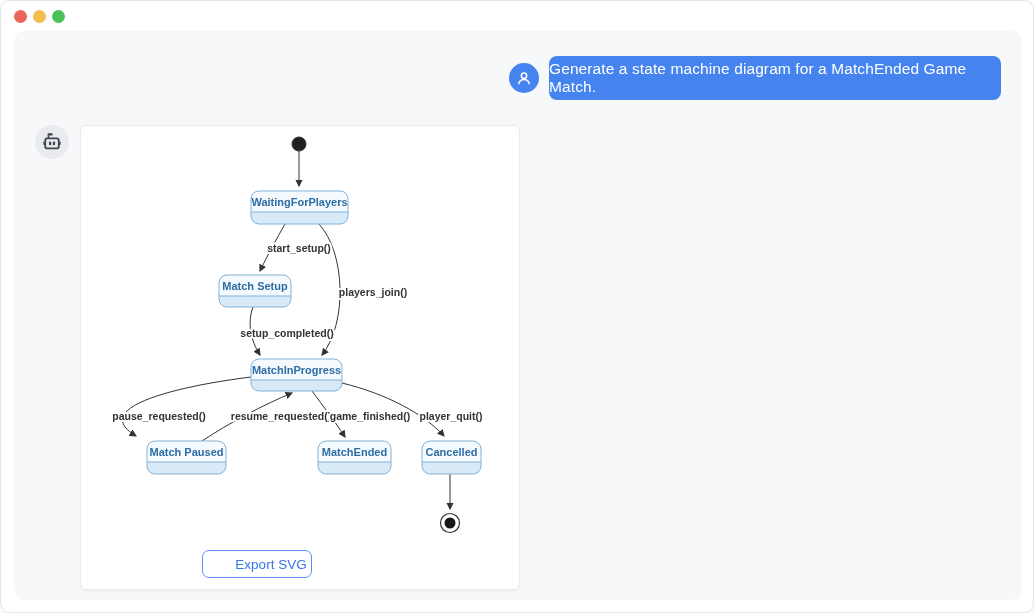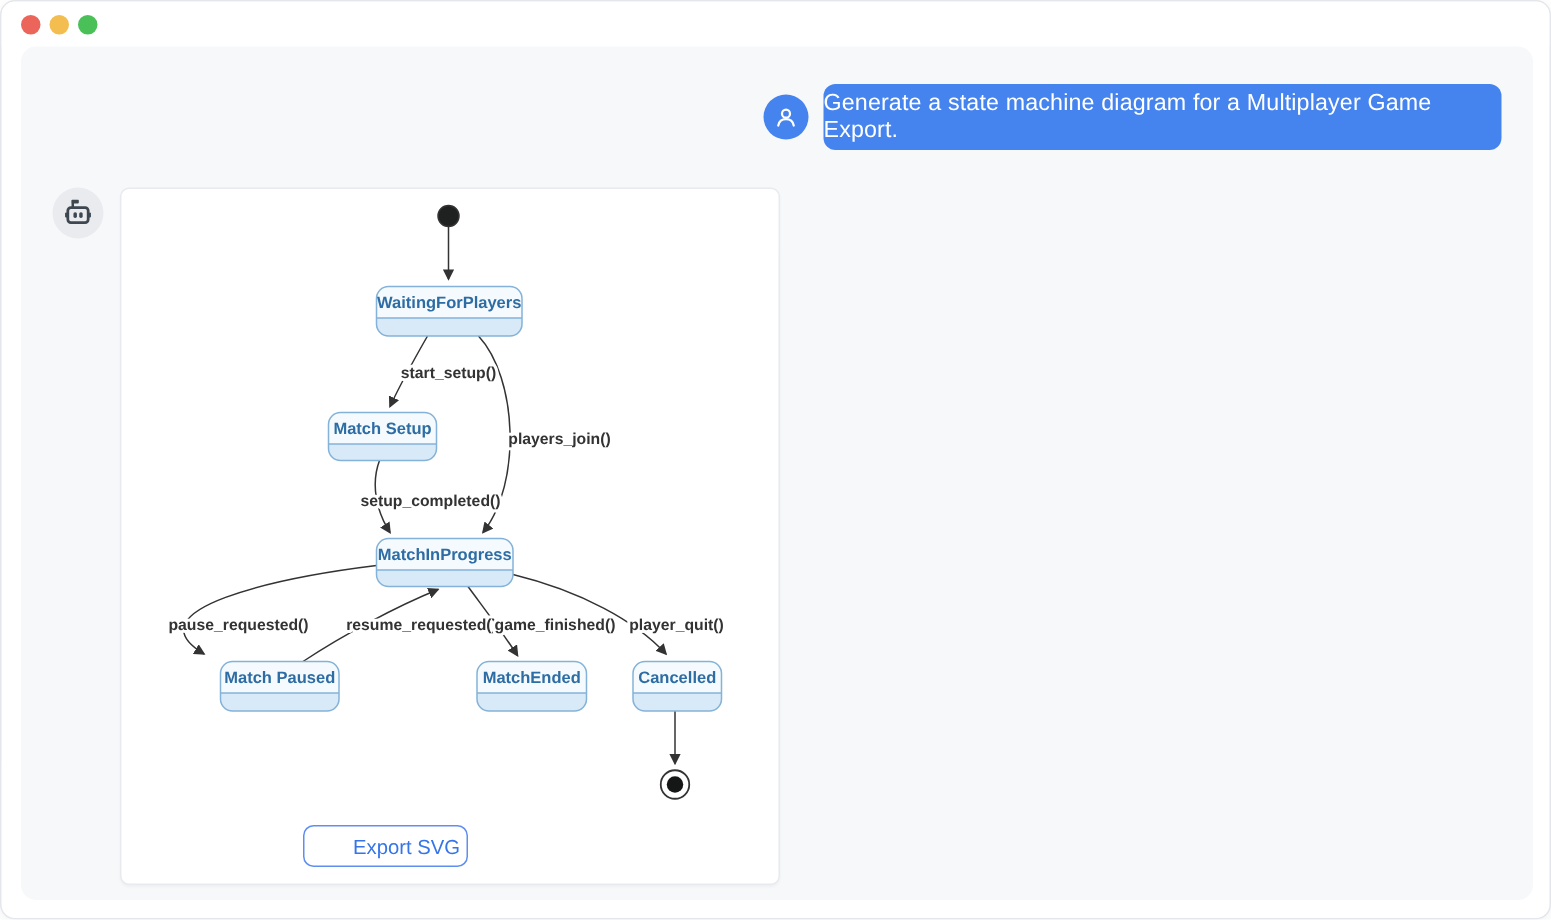--- a/index.html
+++ b/index.html
@@ -63,21 +63,21 @@
 
   <div class="panel">
 
     <div class="avatar user">
       <svg width="20" height="20" viewBox="0 0 24 24">
         <circle cx="12" cy="9.3" r="3.2" fill="none" stroke="#ffffff" stroke-width="1.8"></circle>
         <path d="M5.8,18.8 C6.6,14.9 9.2,13.7 12,13.7 C14.8,13.7 17.4,14.9 18.2,18.8" fill="none" stroke="#ffffff" stroke-width="1.8" stroke-linecap="round"></path>
       </svg>
     </div>
     <div class="bubble">
-      <span>Generate a state machine diagram for a Multiplayer Game Export.</span>
+      <span>Generate a state machine diagram for a MatchEnded Game Match.</span>
     </div>
 
     <div class="avatar bot">
       <svg width="22" height="22" viewBox="0 0 24 24">
         <path d="M8.2,8 L8.2,4.6" fill="none" stroke="#3e4650" stroke-width="1.8"></path>
         <rect x="7.2" y="2.4" width="5.4" height="2.6" rx="0.6" fill="#3e4650"></rect>
         <rect x="4.6" y="8" width="14.8" height="11" rx="2.2" fill="none" stroke="#3e4650" stroke-width="2"></rect>
         <rect x="8.7" y="11.4" width="2.5" height="4.2" rx="1.2" fill="#3e4650"></rect>
         <rect x="12.9" y="11.4" width="2.5" height="4.2" rx="1.2" fill="#3e4650"></rect>
         <rect x="2.6" y="11.6" width="1.6" height="3.8" rx="0.8" fill="#3e4650"></rect>

